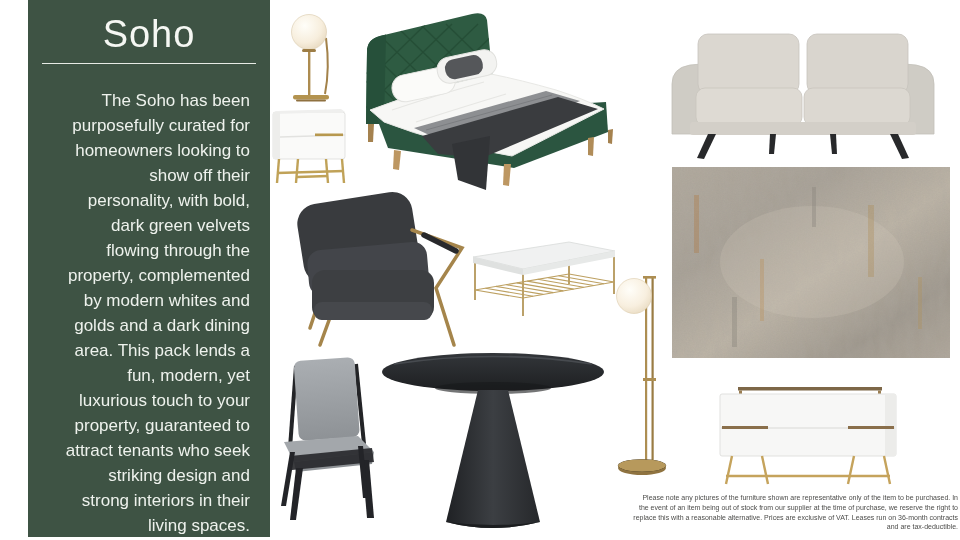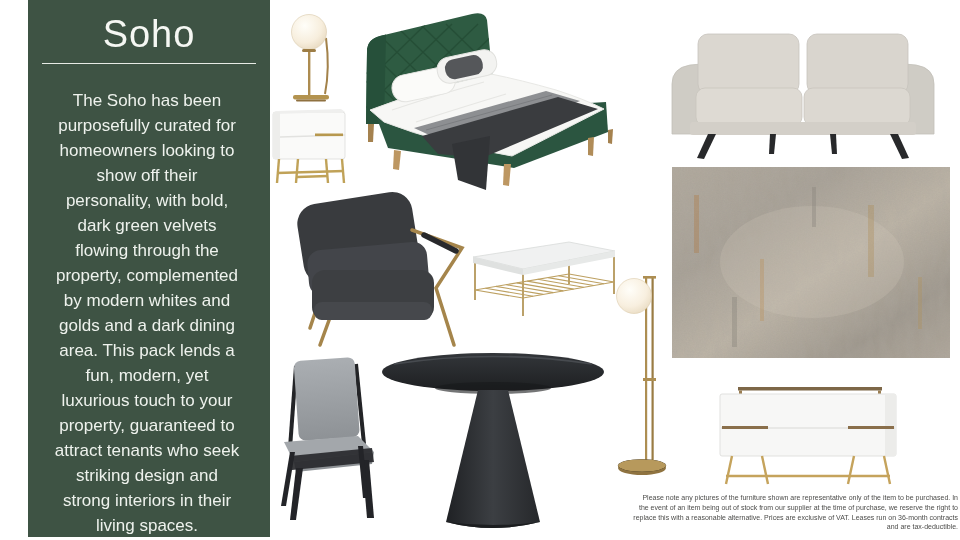--- a/index.html
+++ b/index.html
@@ -4,21 +4,21 @@
 <style>
   html,body{margin:0;padding:0;background:#ffffff;}
   .page{position:relative;width:960px;height:540px;background:#ffffff;overflow:hidden;
         font-family:"Liberation Sans", sans-serif;padding-left:29px;}
   
   .panel{position:absolute;left:28px;top:0;width:242px;height:537px;background:#3e5344;}
   .panel-title{margin:14px 0 0 0;text-align:center;color:#f5f7f3;font-size:38px;font-weight:400;
                letter-spacing:1px;line-height:1.1;}
   .panel-rule{width:214px;height:1.5px;background:#f0f3ef;margin:7px auto 0 auto;opacity:.95;}
   .panel-body{margin-top:24px;padding:0 20px 0 16px;color:#eef2ed;font-size:17px;line-height:25px;
-              text-align:center;white-space:pre-line;}
+              text-align:right;white-space:pre-line;}
   
   figure{position:absolute;margin:0;padding:0;}
   figure svg{display:block;width:100%;height:100%;}
   .f-table-lamp   {left:282px;top:10px; width:56px; height:98px;}
   .f-bedside      {left:271px;top:101px;width:78px; height:86px;}
   .f-bed          {left:356px;top:6px;  width:282px;height:194px;}
   .f-sofa         {left:664px;top:18px; width:278px;height:146px;}
   .f-armchair     {left:284px;top:190px;width:192px;height:158px;}
   .f-coffee       {left:470px;top:236px;width:150px;height:84px;}
   .f-rug          {left:672px;top:167px;width:278px;height:191px;}

